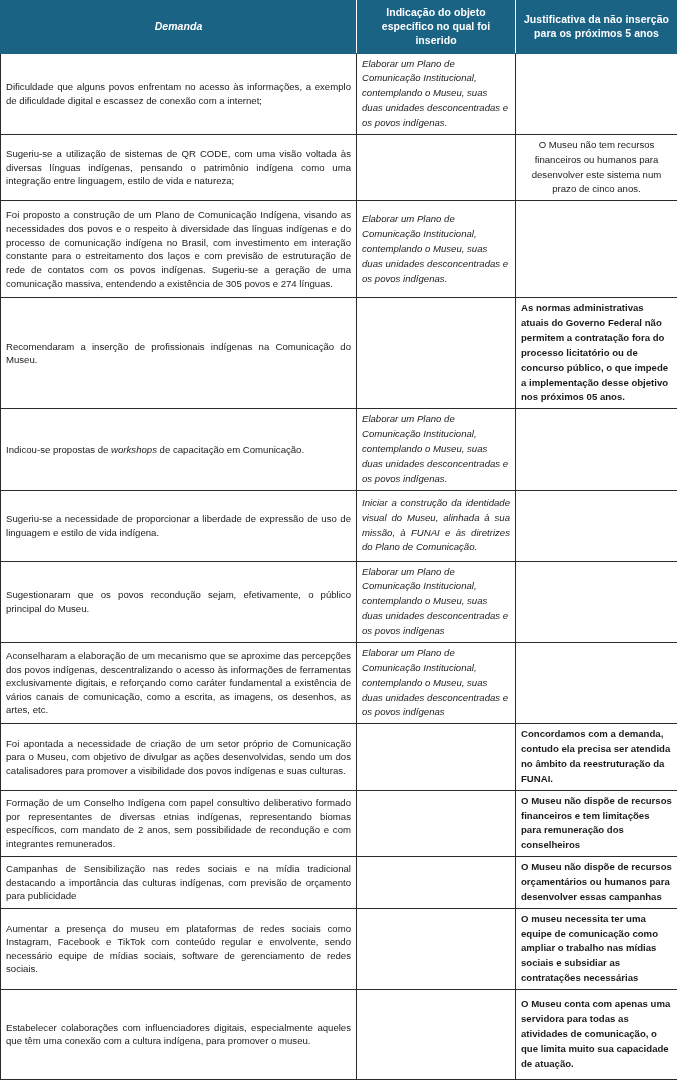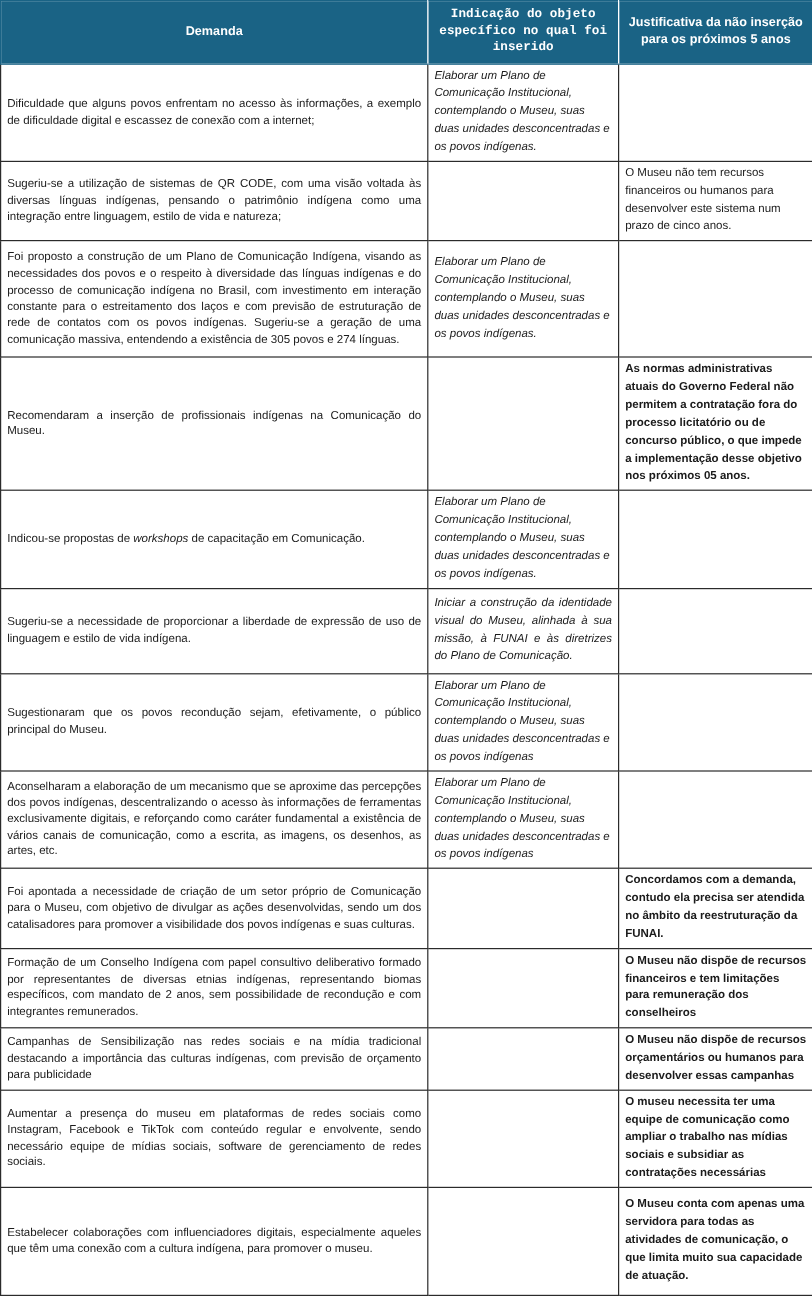--- a/index.html
+++ b/index.html
@@ -33,22 +33,22 @@
     color: #ffffff;
     font-size: 10.5px;
     font-weight: bold;
     line-height: 1.32;
     text-align: center;
     vertical-align: middle;
     padding: 5px 6px;
     border: 1px solid #1a6385;
     letter-spacing: 0.05px;
   }
-  thead th.th-demanda { border-right: 1px solid #ffffff; }
-  thead th.th-objeto  { border-right: 1px solid #ffffff; font-family: Liberation Mono, monospace; }
+  thead th.th-demanda { border-right: 1px solid #ffffff; font-style: italic; }
+  thead th.th-objeto  { border-right: 1px solid #ffffff; }
 
   tbody td {
     border: 1px solid #2b2b2b;
     vertical-align: middle;
     font-size: 9.6px;
     line-height: 1.42;
     padding: 3px 5px;
     color: #1b1b1b;
   }
   tbody td.col-demanda {
@@ -60,20 +60,21 @@
     text-align: left;
     vertical-align: middle;
     line-height: 1.55;
     font-style: italic;
   }
   tbody td.col-objeto.just {
     text-align: justify;
     text-justify: inter-word;
   }
   tbody td.col-just {
+    text-align: center;
     vertical-align: middle;
     line-height: 1.55;
   }
   tbody td.col-just.left {
     text-align: left;
     font-weight: bold;
   }
   tbody td em { font-style: italic; }
 </style>
 </head>

